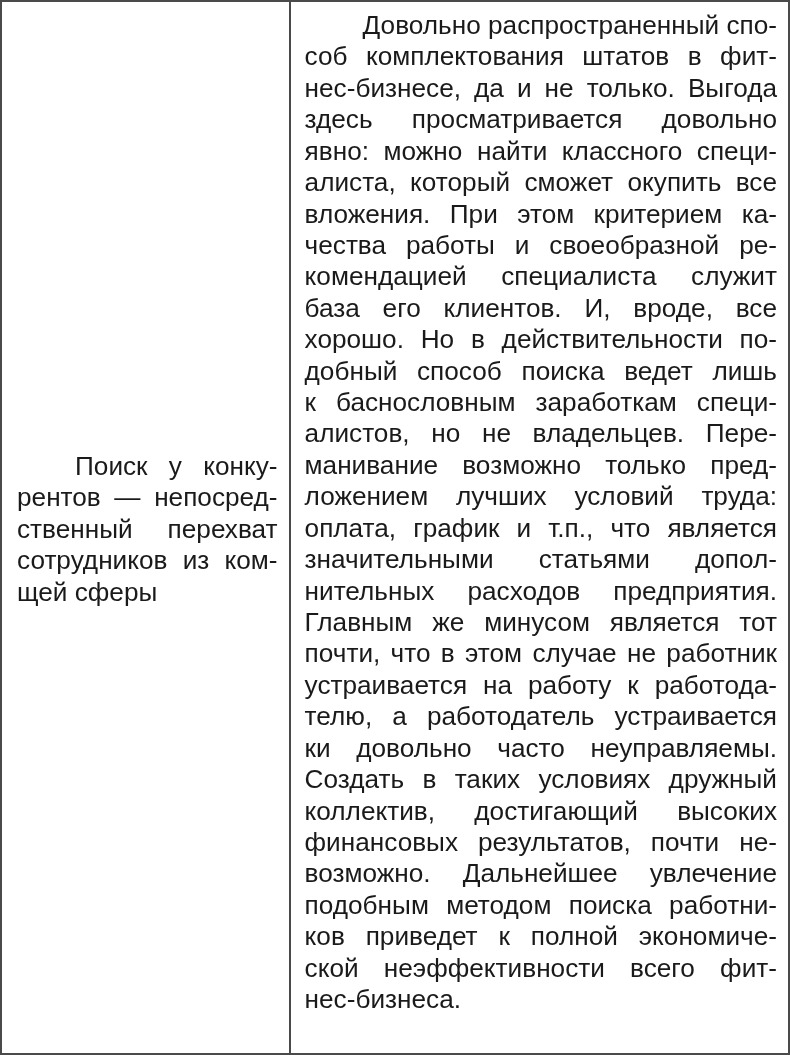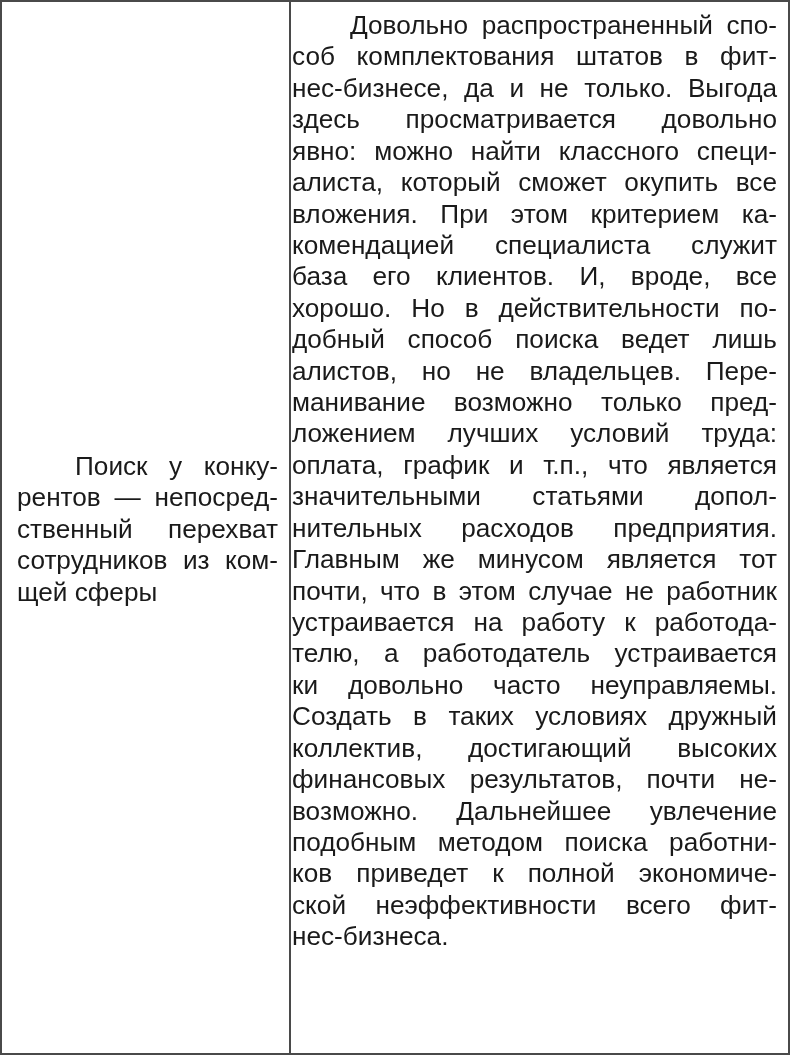--- a/index.html
+++ b/index.html
@@ -23,21 +23,21 @@
     }
     .cell-left {
       width: 289px;
       border-right: 2px solid #4a4a4a;
       padding: 4px 11px 0 15px;
       display: flex;
       align-items: center;
     }
     .cell-right {
       flex: 1;
-      padding: 8px 11px 0 1px;
+      padding: 8px 11px 0 14px;
     }
     .line {
       display: block;
       text-align: justify;
       text-align-last: justify;
       white-space: nowrap;
       height: 42.6px;
     }
     .line.last { text-align-last: left; }
     .line.indent { padding-left: 58px; }
@@ -57,24 +57,26 @@
     </div>
   </div>
   <div class="cell cell-right" style="line-height: 31.4242px; font-size: 26.2px;">
     <span class="line indent" style="height: 31.4242px; line-height: 31.4242px;">Довольно распространенный спо-</span>
     <span class="line" style="height: 31.4242px; line-height: 31.4242px;">соб комплектования штатов в фит-</span>
     <span class="line" style="height: 31.4242px; line-height: 31.4242px;">нес-бизнесе, да и не только. Выгода</span>
     <span class="line" style="height: 31.4242px; line-height: 31.4242px;">здесь просматривается довольно</span>
     <span class="line" style="height: 31.4242px; line-height: 31.4242px;">явно: можно найти классного специ-</span>
     <span class="line" style="height: 31.4242px; line-height: 31.4242px;">алиста, который сможет окупить все</span>
     <span class="line" style="height: 31.4242px; line-height: 31.4242px;">вложения. При этом критерием ка-</span>
+    <span class="line" style="height: 31.4242px; line-height: 31.4242px;">чества работы и своеобразной ре-</span>
     <span class="line" style="height: 31.4242px; line-height: 31.4242px;">комендацией специалиста служит</span>
     <span class="line" style="height: 31.4242px; line-height: 31.4242px;">база его клиентов. И, вроде, все</span>
     <span class="line" style="height: 31.4242px; line-height: 31.4242px;">хорошо. Но в действительности по-</span>
     <span class="line" style="height: 31.4242px; line-height: 31.4242px;">добный способ поиска ведет лишь</span>
+    <span class="line" style="height: 31.4242px; line-height: 31.4242px;">к баснословным заработкам специ-</span>
     <span class="line" style="height: 31.4242px; line-height: 31.4242px;">алистов, но не владельцев. Пере-</span>
     <span class="line" style="height: 31.4242px; line-height: 31.4242px;">манивание возможно только пред-</span>
     <span class="line" style="height: 31.4242px; line-height: 31.4242px;">ложением лучших условий труда:</span>
     <span class="line" style="height: 31.4242px; line-height: 31.4242px;">оплата, график и т.п., что является</span>
     <span class="line" style="height: 31.4242px; line-height: 31.4242px;">значительными статьями допол-</span>
     <span class="line" style="height: 31.4242px; line-height: 31.4242px;">нительных расходов предприятия.</span>
     <span class="line" style="height: 31.4242px; line-height: 31.4242px;">Главным же минусом является тот</span>
     <span class="line" style="height: 31.4242px; line-height: 31.4242px;">почти, что в этом случае не работник</span>
     <span class="line" style="height: 31.4242px; line-height: 31.4242px;">устраивается на работу к работода-</span>
     <span class="line" style="height: 31.4242px; line-height: 31.4242px;">телю, а работодатель устраивается</span>

